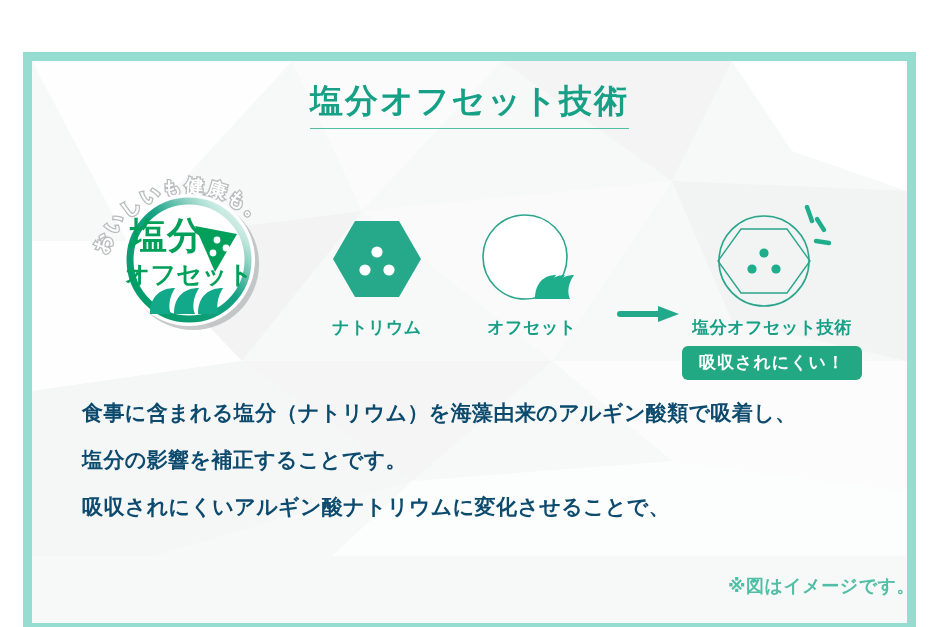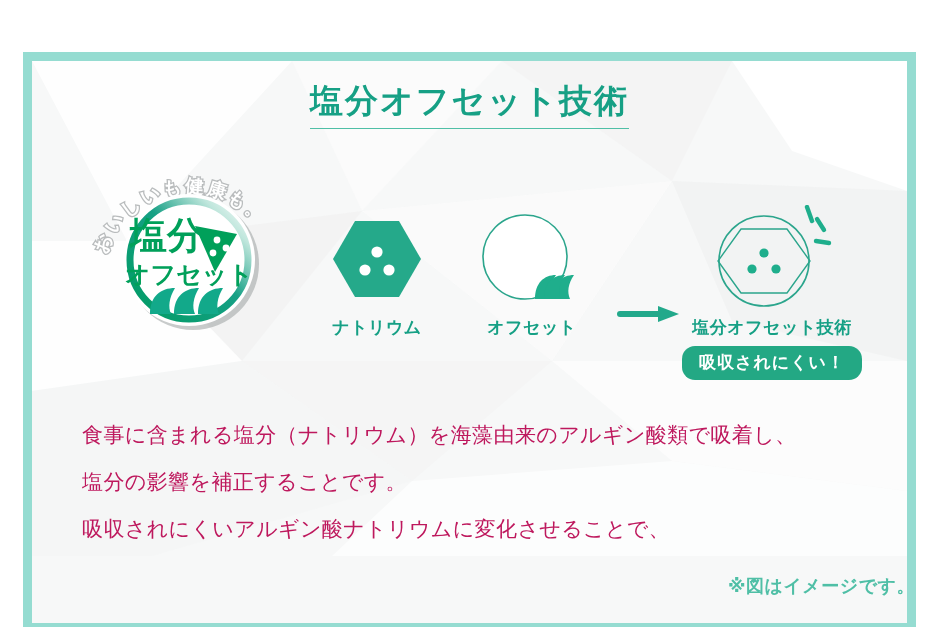--- a/index.html
+++ b/index.html
@@ -59,31 +59,31 @@
   .icon-box{height:115px;display:flex;align-items:center;justify-content:center;}
   #arrow{position:absolute;left:585px;top:243px;width:62px;height:20px;}
   .badge{
     display:inline-block;
     margin-top:7px;
     background:#23A884;
     color:#ffffff;
     font-size:17px;font-weight:700;
     letter-spacing:1px;
     padding:5px 17px 6px 17px;
-    border-radius:13px;
+    border-radius:6px;
     white-space:nowrap;
   }
   
   #body-copy{
     position:absolute;
-    left:50px;top:350px;
+    left:50px;top:328px;
     width:800px;
-    color:#be185d;
+    color:#0c4a6e;
     font-size:21px;
-    font-weight:400;
+    font-weight:700;
     line-height:47px;
     letter-spacing:.4px;
   }
   #body-copy div{white-space:nowrap;}
   
   #footnote{
     position:absolute;
     right:25px;top:574px;
     font-size:18px;font-weight:700;
     color:#4FBFA6;

